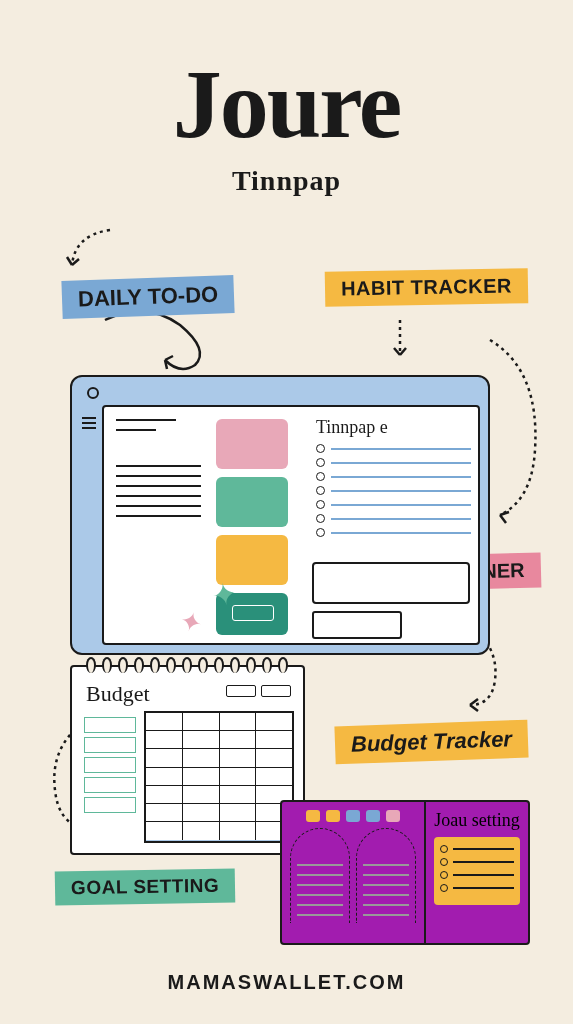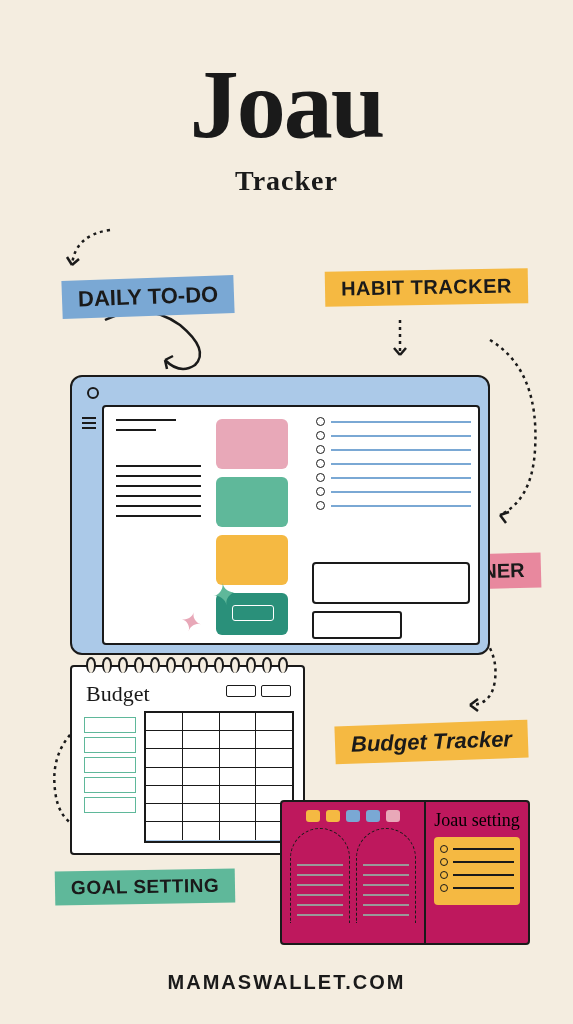--- a/index.html
+++ b/index.html
@@ -197,21 +197,21 @@
   .nb-side {
     position: absolute; top: 50px; left: 12px; width: 52px;
   }
   .nb-side-row { height: 16px; border: 1.5px solid #5fb89a; margin-bottom: 4px; background: #fff; }
 
   
   .booklet {
     position: absolute;
     top: 800px; left: 280px;
     width: 250px; height: 145px;
-    background: #be185d;
+    background: #a21caf;
     border: 2.5px solid #1a1a1a;
     border-radius: 4px;
     display: flex;
   }
   .booklet-left { flex: 1.3; border-right: 2px solid #1a1a1a; padding: 8px; position: relative; }
   .booklet-right { flex: 1; padding: 8px; }
   .dots-top { display: flex; gap: 6px; justify-content: center; margin-bottom: 6px; }
   .dot-y { width: 14px; height: 12px; background: #f5b942; border-radius: 3px; }
   .dot-b { width: 14px; height: 12px; background: #7aa8d4; border-radius: 3px; }
   .dot-p { width: 14px; height: 12px; background: #e8a8b8; border-radius: 3px; }
@@ -235,22 +235,22 @@
   .br-box .br-row { display: flex; align-items: center; margin-bottom: 5px; }
   .br-box .bc { width: 8px; height: 8px; border: 1.5px solid #1a1a1a; border-radius: 50%; margin-right: 5px; }
   .br-box .bl { height: 1.5px; background: #1a1a1a; flex: 1; }
 
   
   svg.arrow { position: absolute; overflow: visible; pointer-events: none; }
 </style>
 </head>
 <body>
 
-<div class="title">Joau</div>
-<div class="subtitle">Tracker</div>
+<div class="title">Joure</div>
+<div class="subtitle">Tinnpap</div>
 
 <svg class="arrow" style="top:225px; left:60px;" width="70" height="55">
   <path d="M50 5 Q 15 10 12 40" stroke="#1a1a1a" stroke-width="2.5" stroke-dasharray="3 4" fill="none"></path>
   <path d="M12 40 l -5 -8 m 5 8 l 7 -6" stroke="#1a1a1a" stroke-width="2.5" fill="none"></path>
 </svg>
 
 <svg class="arrow" style="top:305px; left:95px;" width="150" height="75">
   <path d="M10 15 Q 50 -5 85 20 Q 115 45 100 60 Q 85 70 70 55" stroke="#1a1a1a" stroke-width="2.5" fill="none"></path>
   <path d="M70 55 l 8 -4 m -8 4 l 2 9" stroke="#1a1a1a" stroke-width="2.5" fill="none"></path>
 </svg>
@@ -300,20 +300,21 @@
         <div class="line"></div>
         <div class="line"></div>
     </div>
     <div class="col-mid">
       <div class="swatch sw-pink"></div>
       <div class="swatch sw-green"></div>
       <div class="swatch sw-orange"></div>
       <div class="swatch sw-teal"></div>
     </div>
     <div class="col-right">
+      <div class="cursive">Tinnpap e</div>
       <div class="checklist-row">
           <span class="circ"></span>
           <span class="ln"></span>
         </div>
       <div class="checklist-row">
           <span class="circ"></span>
           <span class="ln"></span>
         </div>
       <div class="checklist-row">
           <span class="circ"></span>

